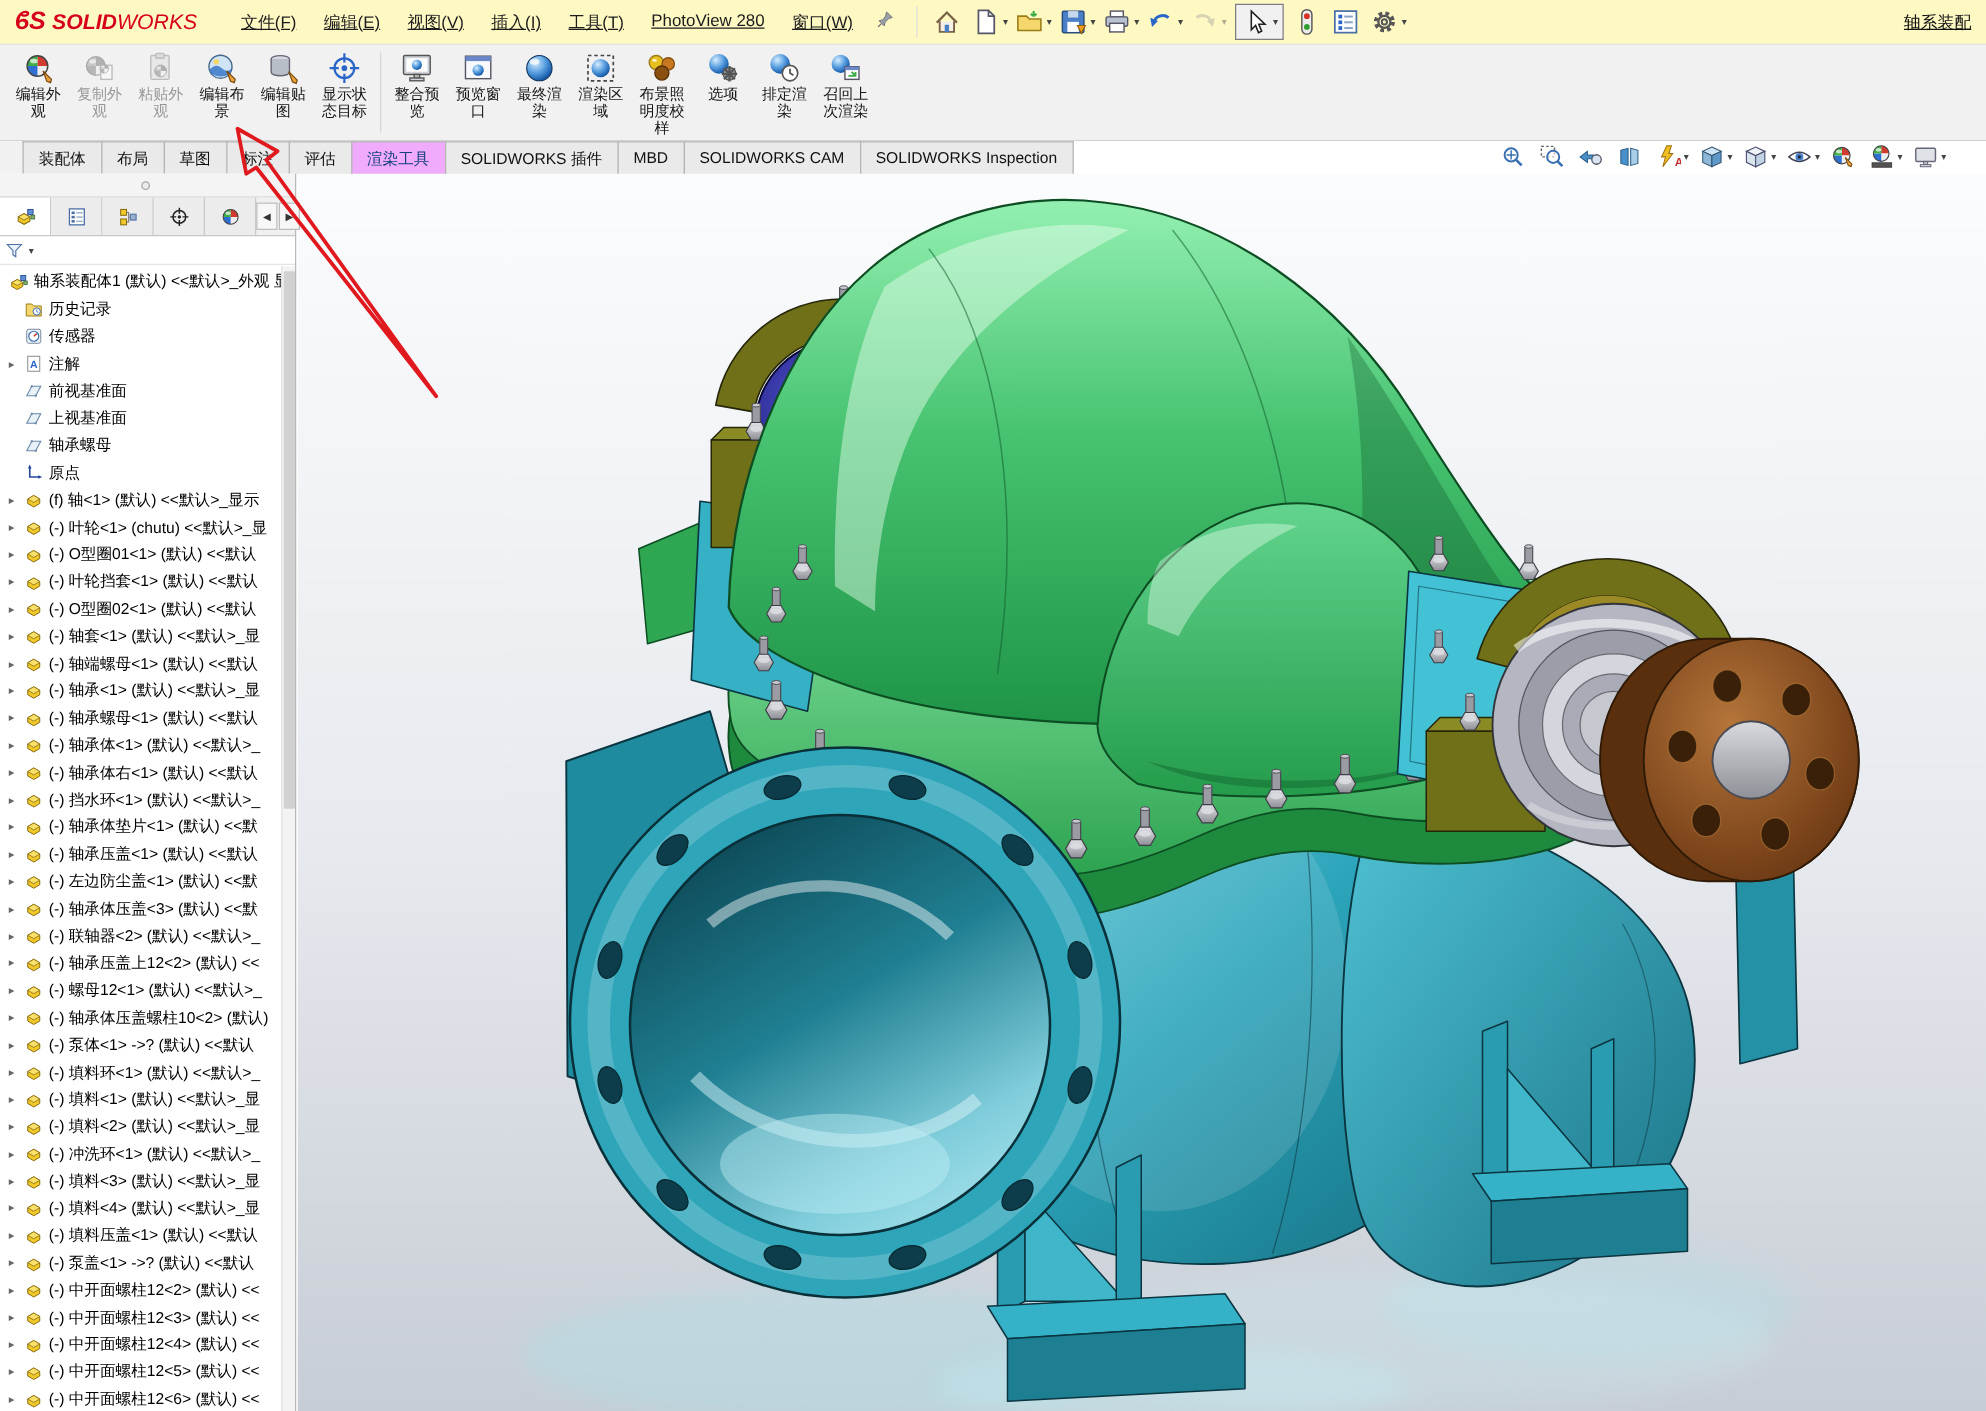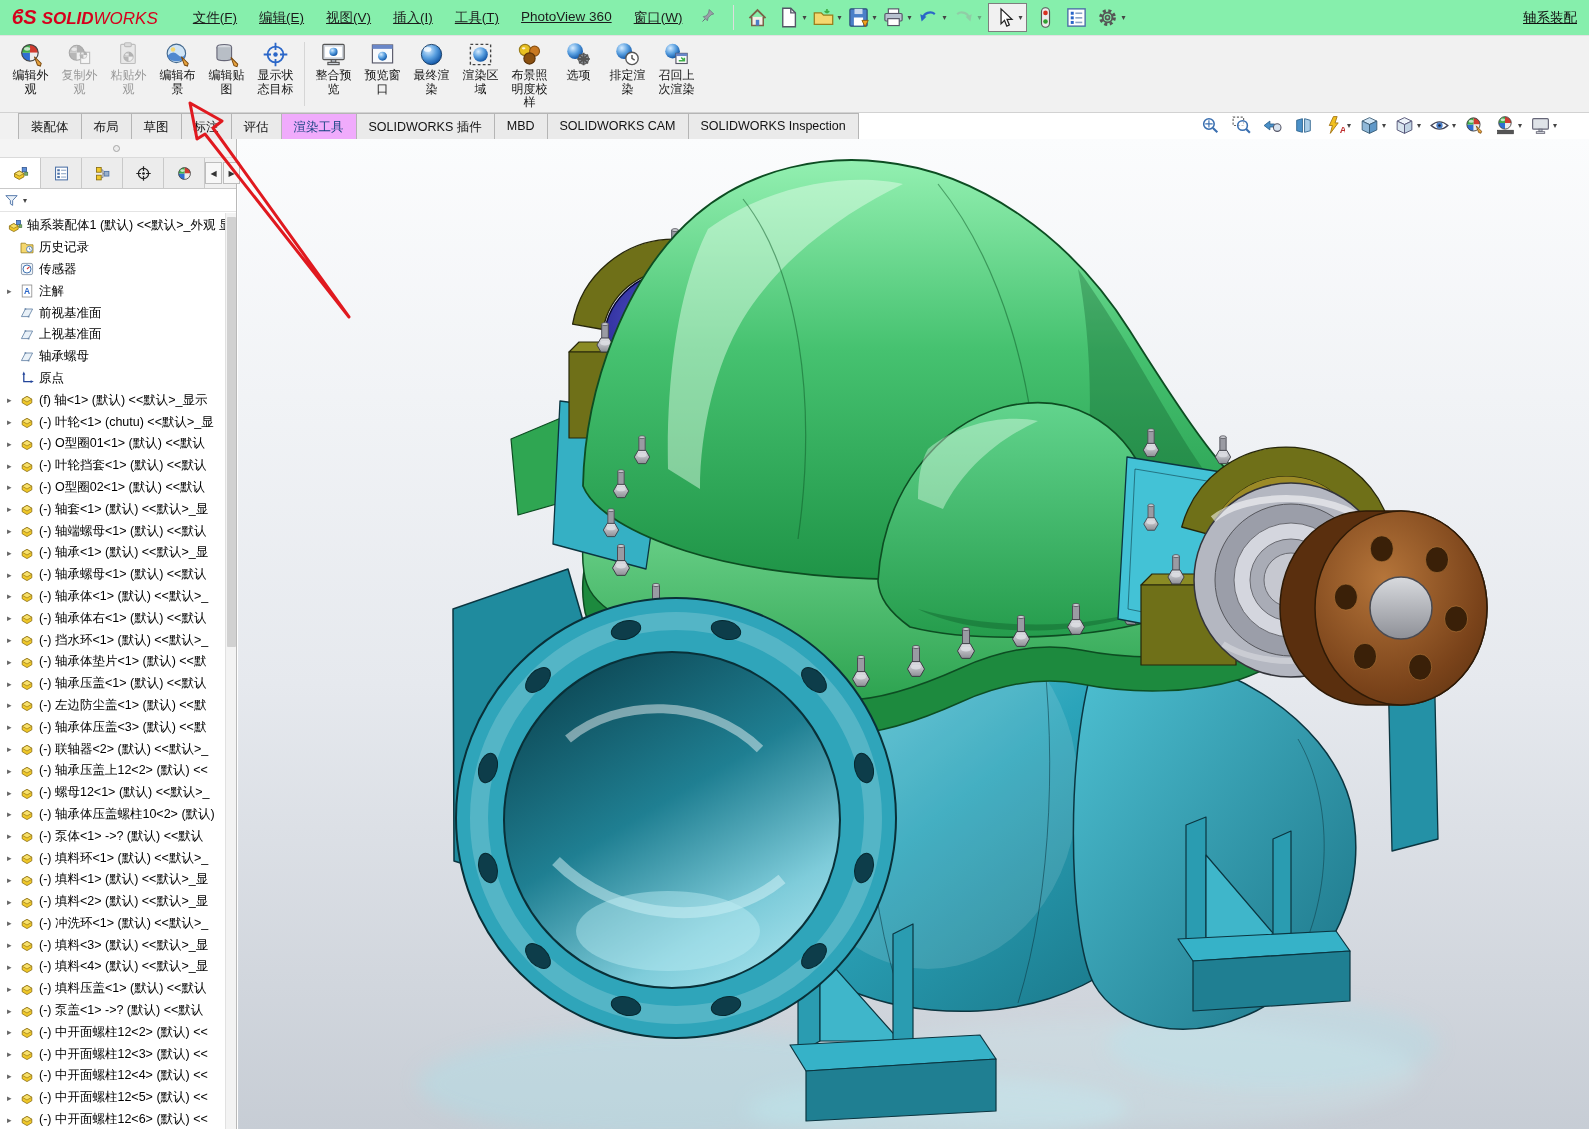--- a/index.html
+++ b/index.html
@@ -1,20 +1,20 @@
 <!DOCTYPE html>
 <html><head>
 <meta charset="utf-8">
 <style>
   html,body{margin:0;padding:0;background:#888;}
   *{box-sizing:border-box;font-family:"Liberation Sans","DejaVu Sans",sans-serif;}
   .app{position:relative;width:1589px;height:1129px;background:#fff;overflow:hidden;cursor:default;}
 
   
-  .menubar{position:absolute;top:0;left:0;right:0;height:36px;background:#86efac;border-bottom:1px solid #e2e2e2;display:flex;align-items:center;}
+  .menubar{position:absolute;top:0;left:0;right:0;height:36px;background:#fef9c3;border-bottom:1px solid #e2e2e2;display:flex;align-items:center;}
   .logo{margin:0 24px 0 12px;font-size:17px;font-style:italic;font-weight:bold;color:#d6001c;white-space:nowrap;}
   .logo .mark{font-size:20px;margin-right:5px;}
   .logo .works{font-weight:normal;}
   .menu-item{padding:8px 11px;font-size:13.5px;color:#1c1c1c;text-decoration:underline;}
   .pin-btn{padding:4px 8px;}
   .qt-sep{width:1px;height:25px;background:#dedede;margin:0 9px;}
   .qt-btn{display:flex;align-items:center;padding:2px 2px;margin:0 1px;}
   .qt-btn svg{width:23px;height:23px;}
   .caret{font-size:8px;color:#444;margin-left:2px;}
   .boxed{border:1px solid #7e7e7e;background:#f1f1f1;padding:2px 4px;margin:0 4px;}
@@ -361,21 +361,21 @@
     <div class="logo">
       <span class="mark">ϐS</span><span>SOLID</span><span class="works">WORKS</span>
     </div>
     <div style="display:flex">
 
     <span class="menu-item">文件(F)</span>
         <span class="menu-item">编辑(E)</span>
         <span class="menu-item">视图(V)</span>
         <span class="menu-item">插入(I)</span>
         <span class="menu-item">工具(T)</span>
-        <span class="menu-item">PhotoView 360</span>
+        <span class="menu-item">PhotoView 280</span>
         <span class="menu-item">窗口(W)</span>
       </div>
     <span class="pin-btn"><svg width="15" height="15" viewBox="0 0 20 20">
           <use href="#sym-pin"></use>
         </svg></span>
     <span class="qt-sep"></span>
     <div style="display:flex;align-items:center">
 
         <span class="qt-btn">
           <svg viewBox="0 0 20 20">

